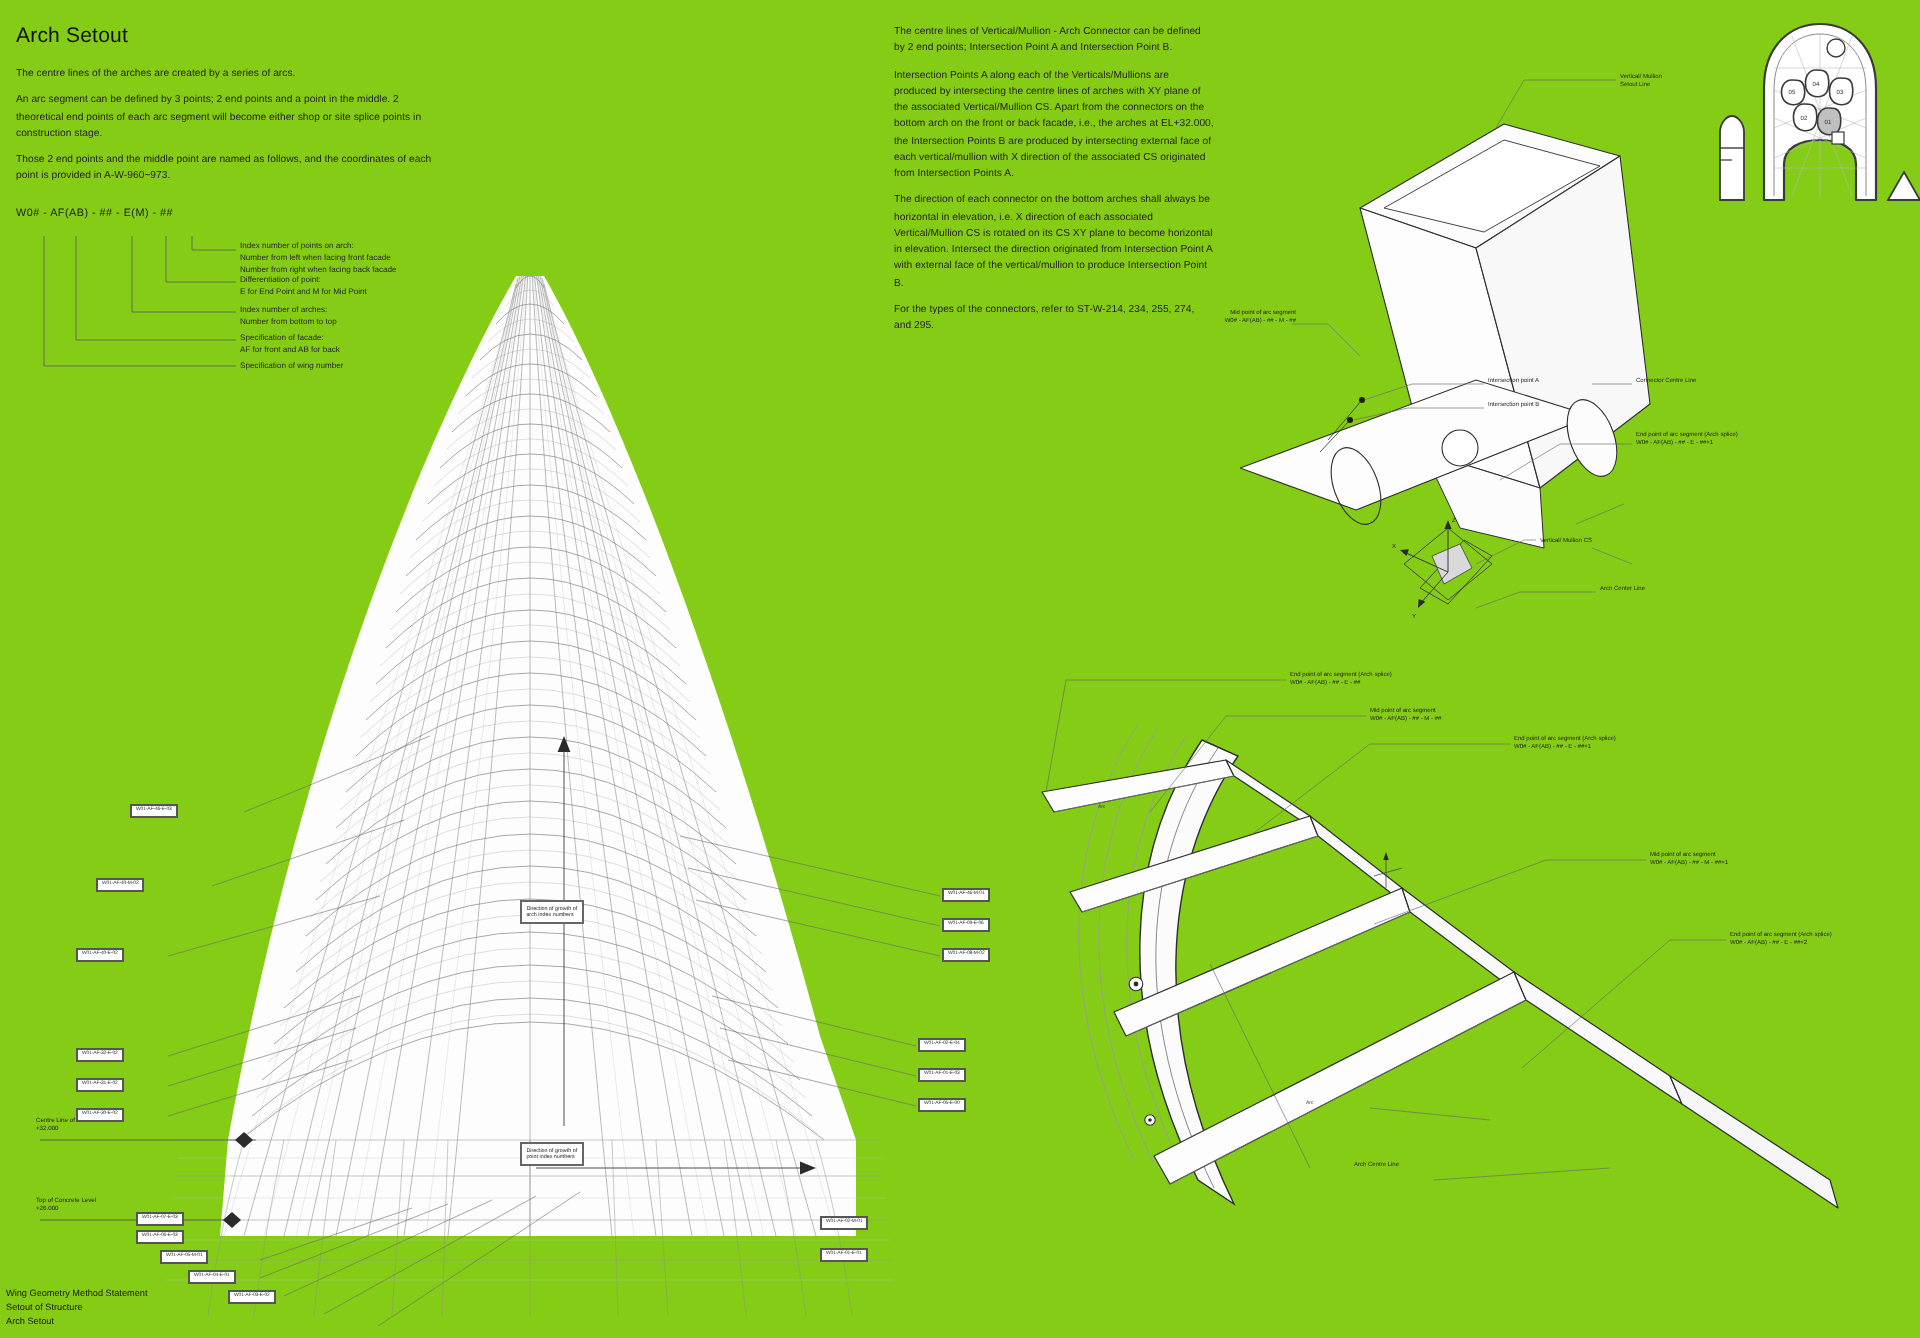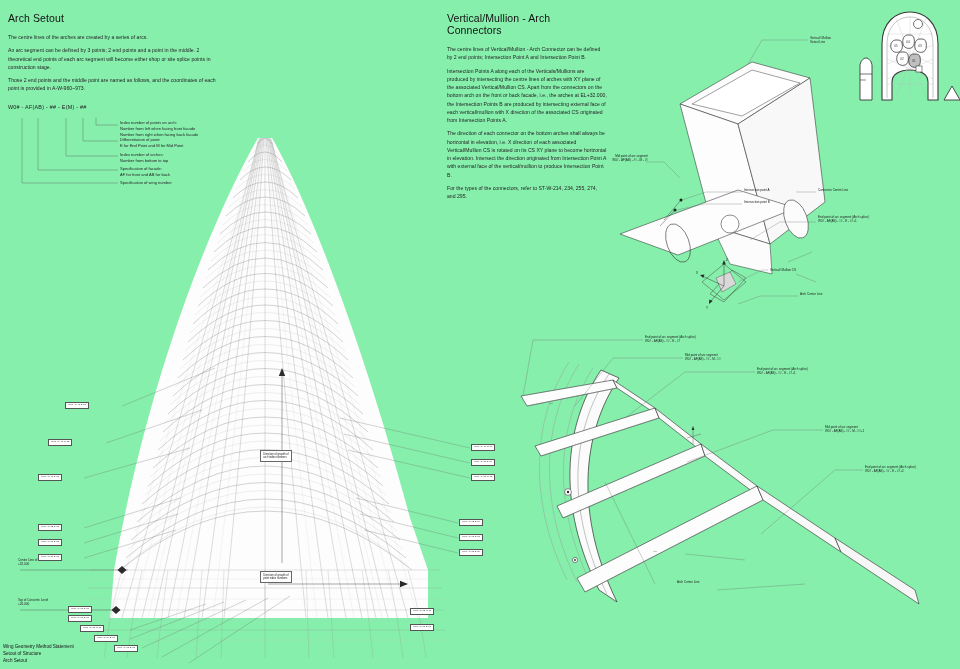--- a/index.html
+++ b/index.html
@@ -3,21 +3,21 @@
 <meta charset="utf-8">
 <title>Arch Setout - Wing Geometry Method Statement</title>
 <style>
   html,body{margin:0;padding:0;background:#ffffff;}
   body{
     width:960px;height:669px;overflow:hidden;position:relative;
     font-family:"Liberation Sans","DejaVu Sans",sans-serif;
     color:#1a1a1a;
     -webkit-font-smoothing:antialiased;
   }
-  .sheet{position:absolute;inset:0;background:#86efac;}
+  .sheet{position:absolute;inset:0;background:#84cc16;}
 
   
   .h1{font-size:10.5px;font-weight:400;letter-spacing:.1px;color:#111;}
   .body-txt{font-size:5.1px;line-height:1.62;color:#232323;letter-spacing:.02px;}
   .body-txt p{margin:0 0 5px 0;}
   .micro{font-size:2.5px;line-height:1.3;color:#3a3a3a;letter-spacing:-.05px;}
 
   
   #left-col{position:absolute;left:8px;top:12px;width:215px;}
   #left-title{margin-bottom:9px;}
@@ -326,21 +326,20 @@
     <div class="chip" style="left:58px;top:497px;">W01-AF-06-E-03</div>
     <div class="chip" style="left:70px;top:507px;">W01-AF-05-M-01</div>
     <div class="chip" style="left:84px;top:517px;">W01-AF-04-E-01</div>
     <div class="chip" style="left:104px;top:527px;">W01-AF-03-E-02</div>
 
     <div class="chip" style="left:400px;top:490px;">W01-AF-02-M-01</div>
     <div class="chip" style="left:400px;top:506px;">W01-AF-01-E-01</div>
   </div>
 
   <div id="mid-col">
-    <div class="h1" style="margin-bottom:9px;">Vertical/Mullion - Arch Connectors</div>
     <div class="body-txt">
       <p>The centre lines of Vertical/Mullion - Arch Connector can be defined by 2 end points; Intersection Point A and Intersection Point B.</p>
       <p>Intersection Points A along each of the Verticals/Mullions are produced by intersecting the centre lines of arches with XY plane of the associated Vertical/Mullion CS. Apart from the connectors on the bottom arch on the front or back facade, i.e., the arches at EL+32.000, the Intersection Points B are produced by intersecting external face of each vertical/mullion with X direction of the associated CS originated from Intersection Points A.</p>
       <p>The direction of each connector on the bottom arches shall always be horizontal in elevation, i.e. X direction of each associated Vertical/Mullion CS is rotated on its CS XY plane to become horizontal in elevation. Intersect the direction originated from Intersection Point A with external face of the vertical/mullion to produce Intersection Point B.</p>
       <p>For the types of the connectors, refer to ST-W-214, 234, 255, 274, and 295.</p>
     </div>
   </div>
 
   <div id="conn-iso">
     <svg width="340" height="320" viewBox="0 0 340 320">

